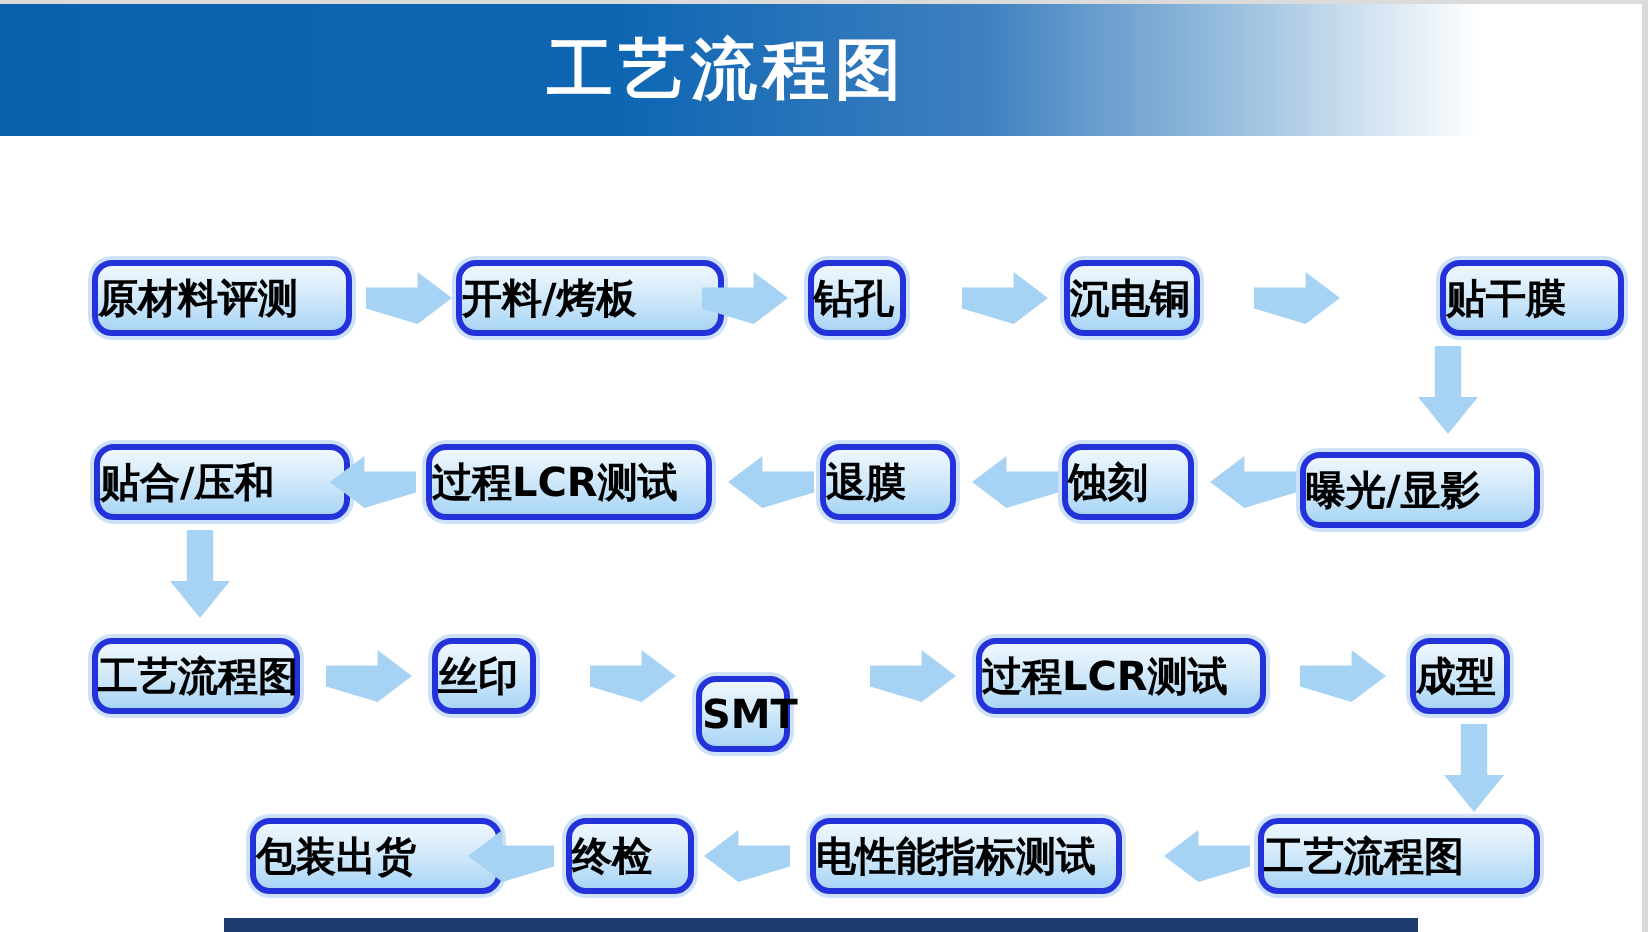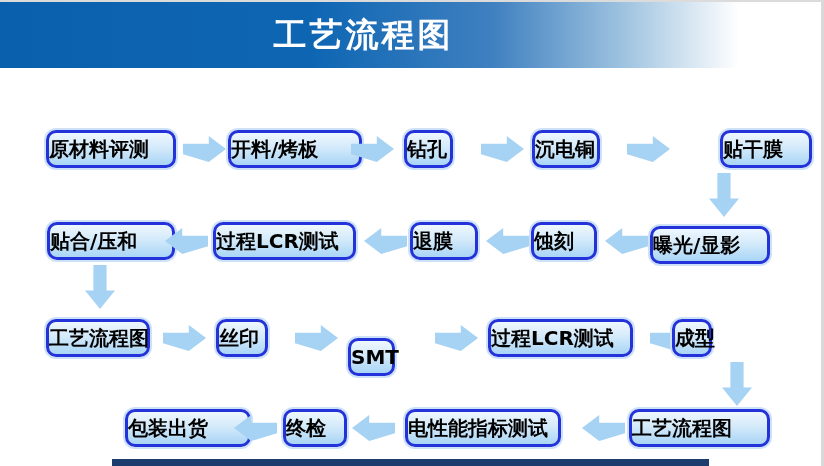--- a/index.html
+++ b/index.html
@@ -116,21 +116,21 @@
       </div>
     <div class="arrow ar" style="left:295px;top:323px"></div>
     <div class="box" style="left:348px;top:336px;width:47px">
         <span>SMT</span>
       </div>
     <div class="arrow ar" style="left:435px;top:323px"></div>
     <div class="box" style="left:488px;top:317px;width:145px">
         <span>过程LCR测试</span>
       </div>
     <div class="arrow ar" style="left:650px;top:323px"></div>
-    <div class="box" style="left:672px;top:317px;width:40px">
+    <div class="box" style="left:705px;top:317px;width:50px">
         <span>成型</span>
       </div>
 
     <div class="arrow ad" style="left:722px;top:360px"></div>
 
     <div class="box" style="left:125px;top:407px;width:126px">
         <span>包装出货</span>
       </div>
     <div class="arrow al" style="left:234px;top:413px"></div>
     <div class="box" style="left:283px;top:407px;width:64px">

